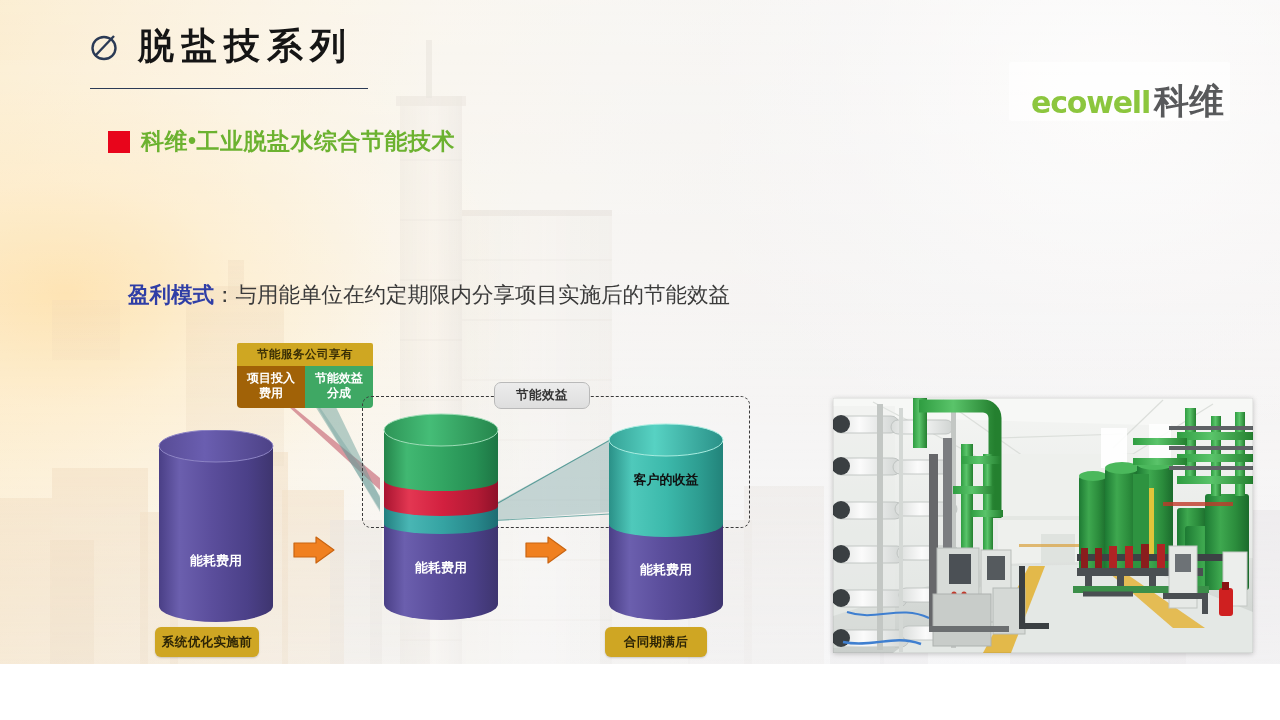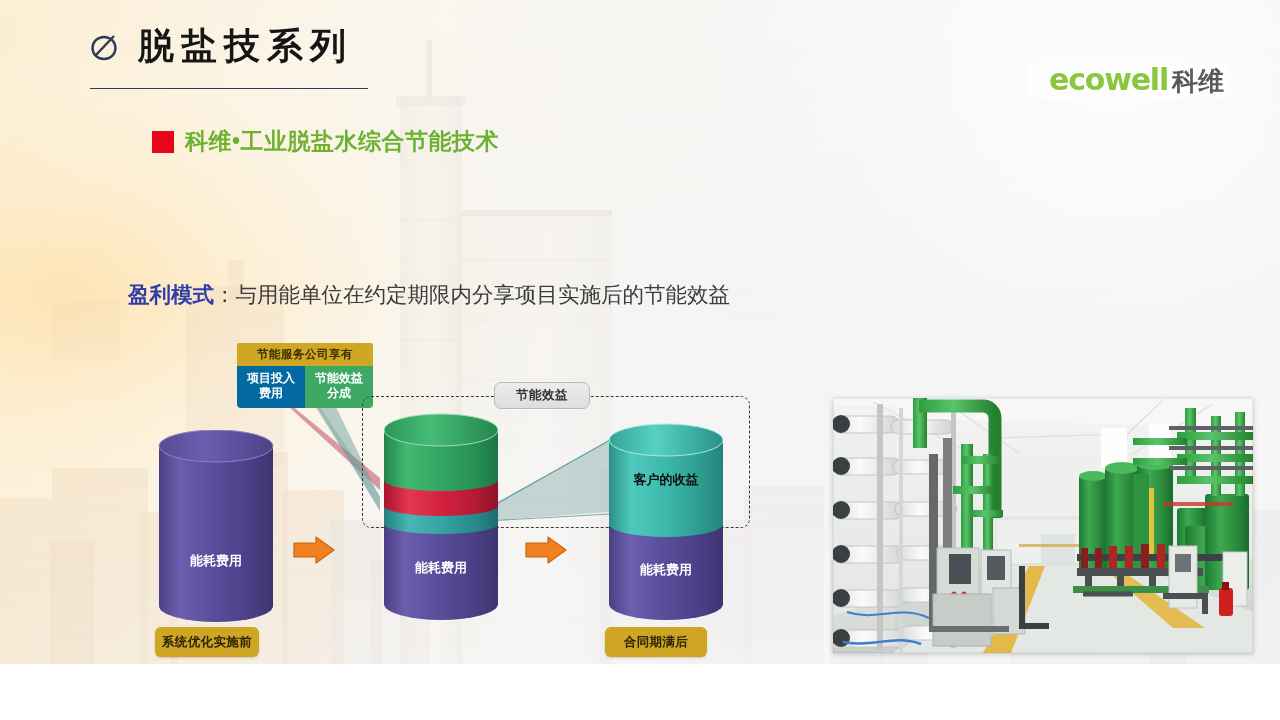--- a/index.html
+++ b/index.html
@@ -69,24 +69,24 @@
   
   .logo {
     position:absolute; right:50px; top:62px;
     display:flex; align-items:baseline; gap:4px;
     background:rgba(255,255,255,0.55); padding:3px 6px; border-radius:2px;
   }
   .logo-eco {
     font-size:30px; font-weight:bold; color:#8cc63e; letter-spacing:-1.2px;
     font-family:"DejaVu Sans", sans-serif; line-height:1;margin-left:16px;
   }
-  .logo-cn { font-size:26px; font-weight:bold; color:#58595b; line-height:1; letter-spacing:0px;}
-
-  
-  .sub-head { position:absolute; left:108px; top:126px; display:flex; align-items:center; gap:11px;margin-left:44px; }
+  .logo-cn { font-size:35px; font-weight:bold; color:#58595b; line-height:1; letter-spacing:0px;margin-top:18px;}
+
+  
+  .sub-head { position:absolute; left:108px; top:126px; display:flex; align-items:center; gap:11px; }
   .sub-bullet { width:22px; height:22px; background:#e8051b; flex:none; }
   .sub-head-text { font-size:23px; font-weight:bold; color:#6cb230; letter-spacing:0.5px; }
 
   .para { position:absolute; color:#3b3b3b; font-size:21.5px; line-height:1.42; }
   .para .hl-olive { color:#b58f22; font-weight:bold; }
   .para .hl-blue  { color:#2f3ea6; font-weight:bold; }
   .para1 { left:140px; top:178px; width:1090px; text-indent:0; }
   .para1 .l2 { display:block; padding-left:50px; }
   .para2 { left:128px; top:280px; width:1000px; }
 
@@ -98,21 +98,21 @@
   .legend-top {
     background:#cfa722; color:#3a2f05; font-size:11.5px; font-weight:bold;
     text-align:center; padding:4px 0 4px; letter-spacing:0.5px;
     border-radius:2px 2px 0 0;
   }
   .legend-row { display:flex; }
   .legend-cell {
     flex:1; text-align:center; font-size:12px; font-weight:bold; color:#ffffff;
     padding:5px 0 6px; line-height:1.28;
   }
-  .legend-red   { background:#0369a1; border-radius:0 0 0 4px; }
+  .legend-red   { background:#a16207; border-radius:0 0 0 4px; }
   .legend-green { background:#3fa864; border-radius:0 0 4px 0; }
 
   
   .dash-region {
     position:absolute; left:362px; top:66px; width:388px; height:132px;
     border:1.8px dashed #3a3a3a; border-radius:9px;
   }
   .dash-label {
     position:absolute; left:494px; top:52px; width:96px; height:27px;
     background:linear-gradient(180deg,#ececec,#dedede);

